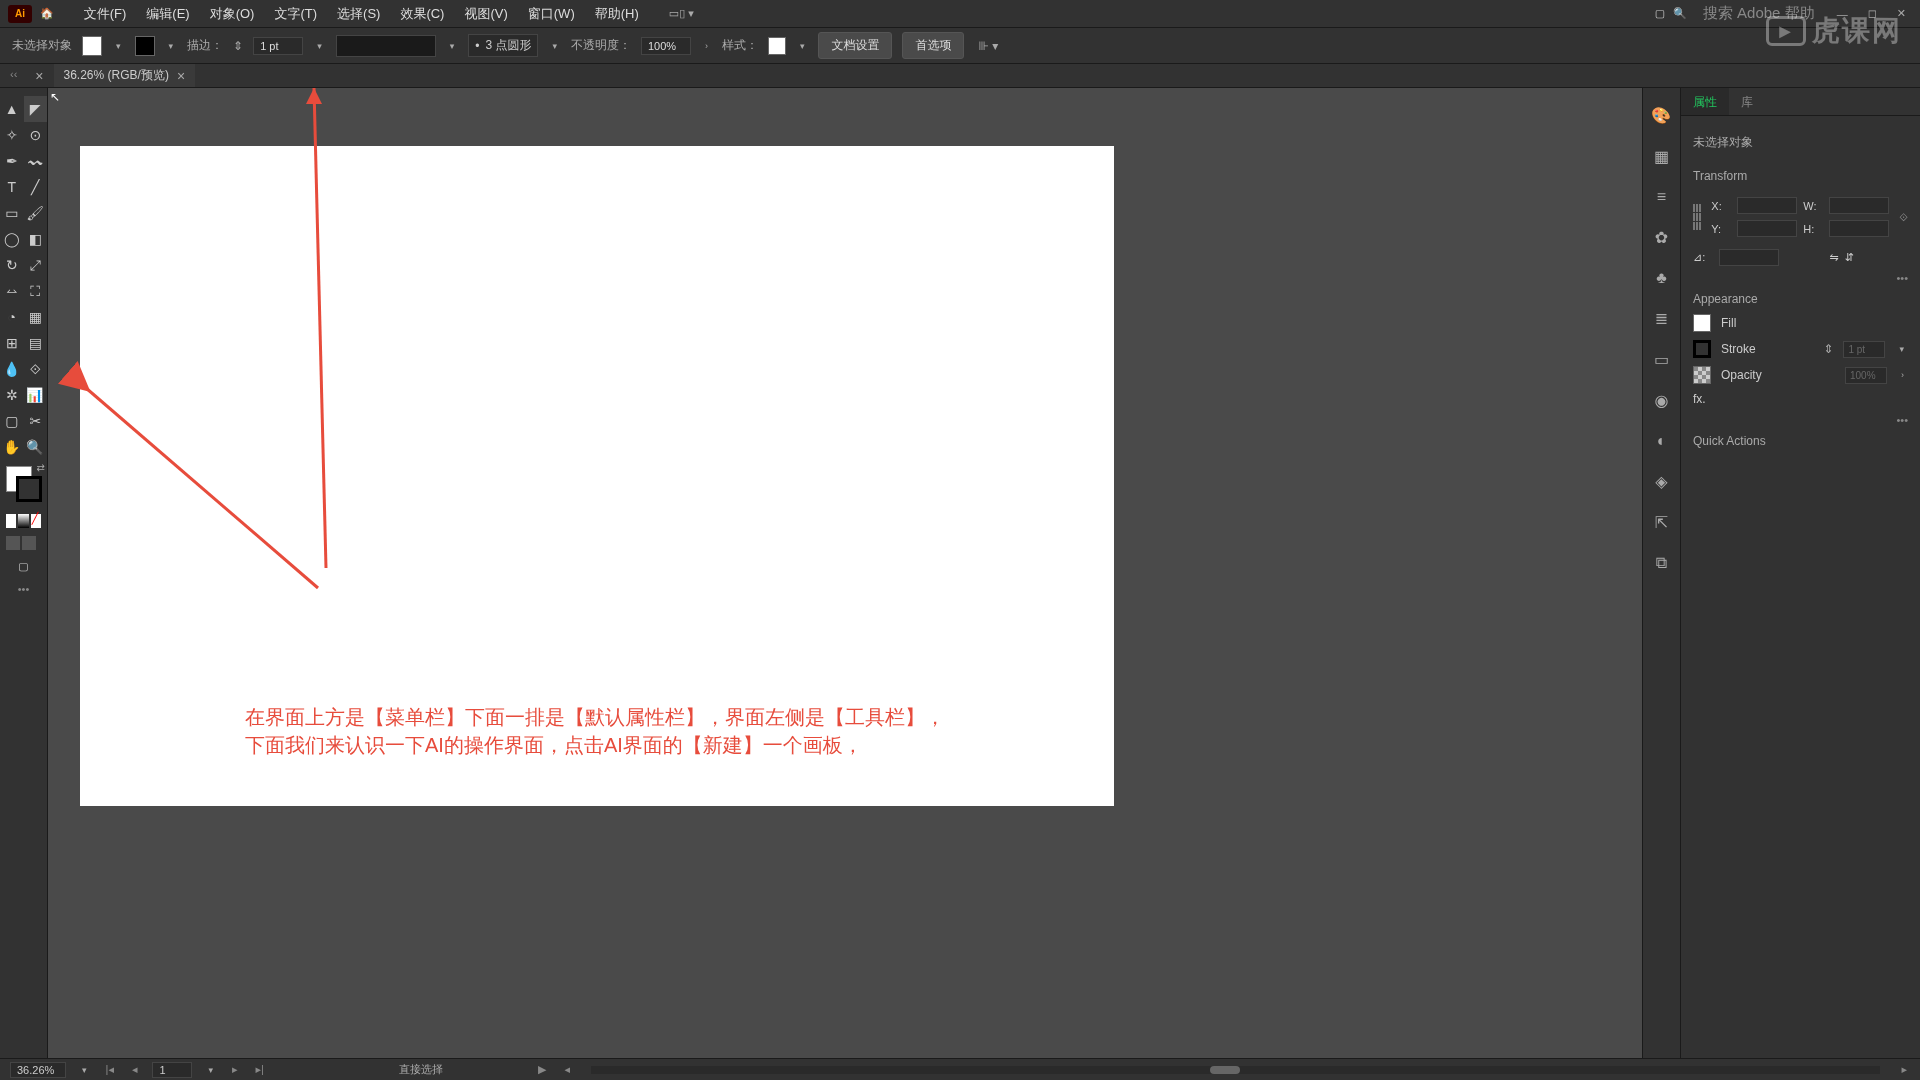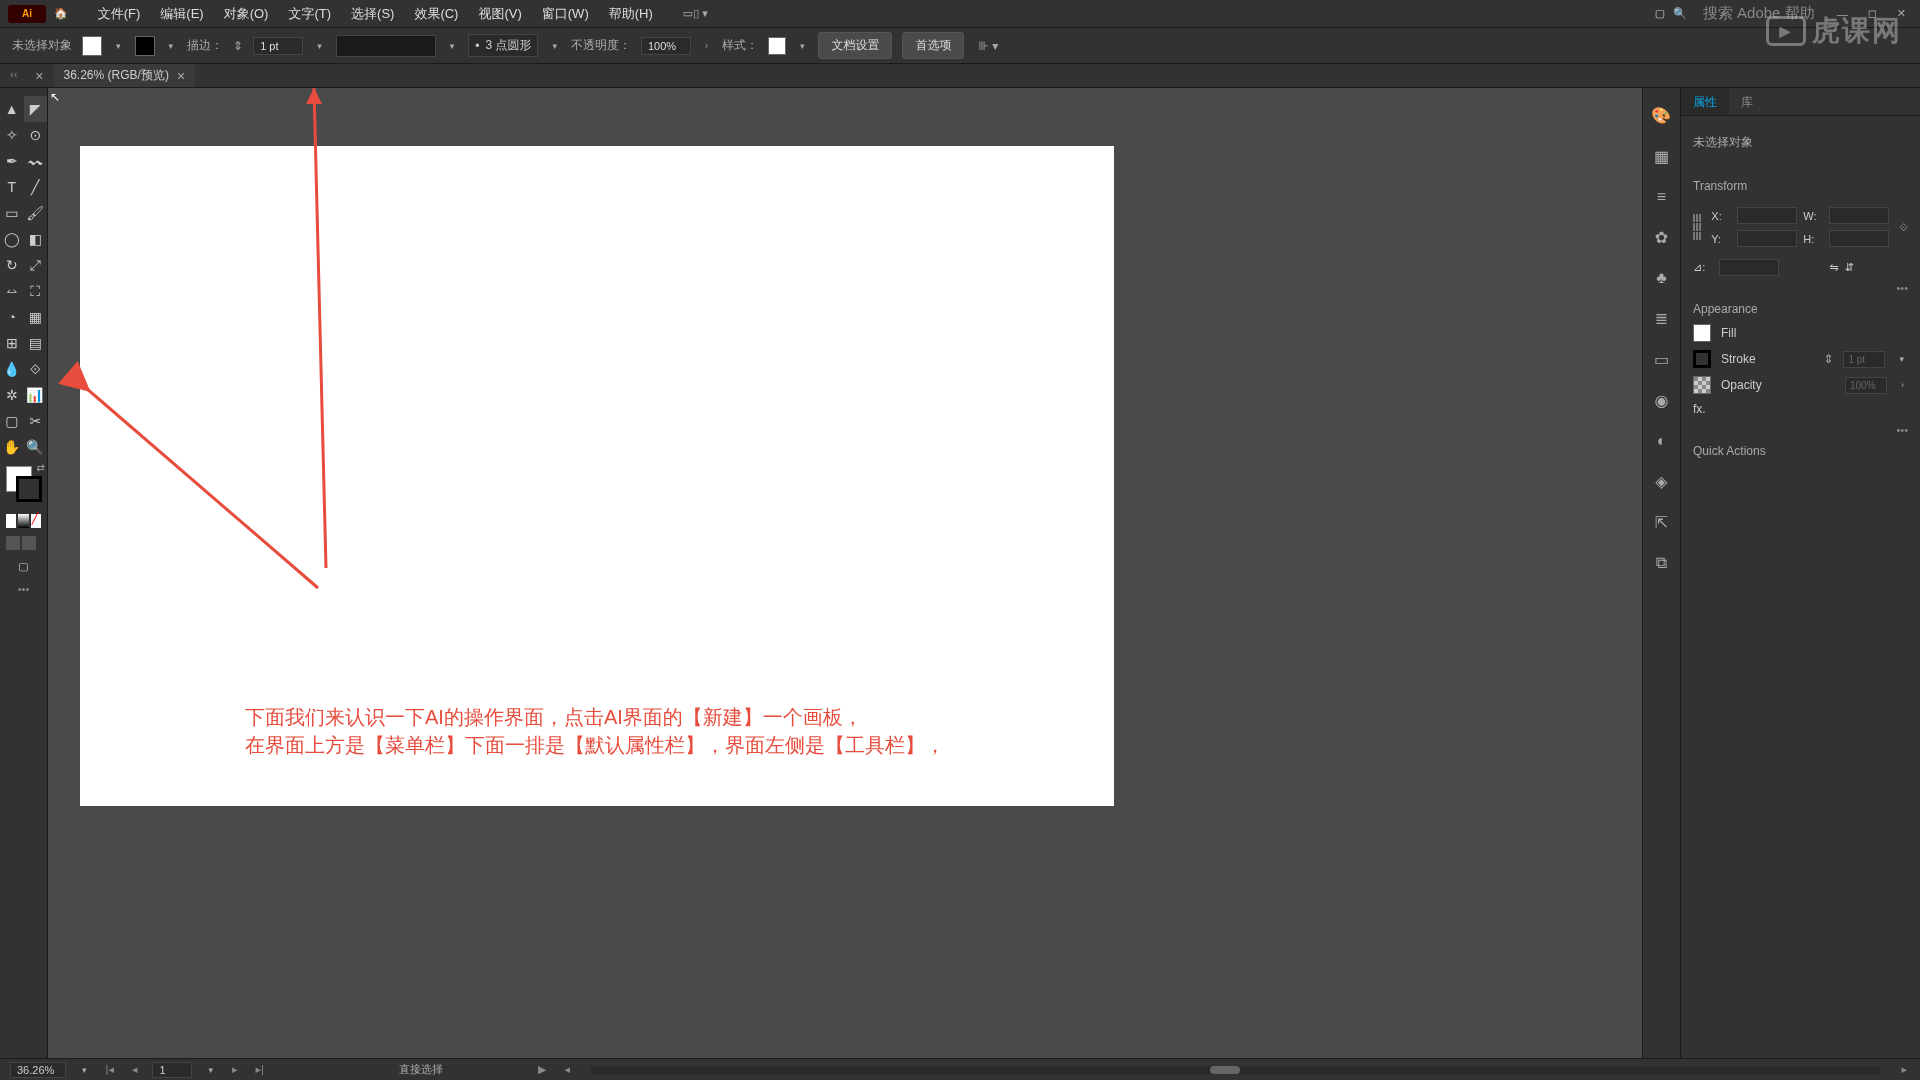--- a/index.html
+++ b/index.html
@@ -1,18 +1,18 @@
 <!DOCTYPE html>
 <html><head>
 <meta charset="utf-8">
 <style>
 *{margin:0;padding:0;box-sizing:border-box;font-family:"Microsoft YaHei",sans-serif;user-select:none}
 body{background:#323232;color:#ccc;font-size:11px;width:1920px;height:1080px;overflow:hidden;position:relative}
 .menubar{height:28px;background:#323232;display:flex;align-items:center;padding:0 8px;border-bottom:1px solid #1a1a1a}
-.app-icon{width:38px;height:18px;background:#330000;border-radius:3px;display:flex;align-items:center;justify-content:center;color:#ff9a00;font-weight:bold;font-size:10px;margin-right:8px}
+.app-icon{width:24px;height:18px;background:#330000;border-radius:3px;display:flex;align-items:center;justify-content:center;color:#ff9a00;font-weight:bold;font-size:10px;margin-right:8px}
 .home-icon{color:#ccc;margin-right:20px;cursor:pointer}
 .menu-item{padding:4px 10px;color:#ddd;cursor:pointer;font-size:13px}
 .menu-spacer{flex:1}
 .menu-right{display:flex;align-items:center;gap:8px}
 .win-btn{color:#aaa;padding:2px 6px;cursor:pointer}
 .search-box{color:#888;font-size:15px;padding:2px 8px}
 
 .propbar{height:36px;background:#323232;display:flex;align-items:center;padding:0 12px;gap:10px;border-bottom:1px solid #1a1a1a;font-size:12px}
 .prop-label{color:#aaa}
 .swatch{width:20px;height:20px;border:1px solid #666}
@@ -43,21 +43,21 @@
 .canvas-area{flex:1;background:#4a4a4a;position:relative;overflow:hidden}
 .artboard{position:absolute;background:#fff;left:32px;top:58px;width:1034px;height:660px}
 .anno-text{position:absolute;left:197px;top:615px;color:#e74c3c;font-size:20px;line-height:28px;z-index:10;font-weight:500}
 
 .right-icons{width:38px;background:#323232;border-left:1px solid #1a1a1a;display:flex;flex-direction:column;align-items:center;padding-top:18px;gap:22px}
 .right-icon{color:#aaa;cursor:pointer;font-size:16px}
 
 .props-panel{width:240px;background:#323232;border-left:1px solid #1a1a1a;display:flex;flex-direction:column}
 .panel-tabs{display:flex;border-bottom:1px solid #1a1a1a;height:28px}
 .panel-tab{padding:6px 12px;font-size:12px;color:#888;cursor:pointer}
-.panel-tab.active{color:#0ea5e9;background:#2a2a2a}
+.panel-tab.active{color:#22c55e;background:#2a2a2a}
 .panel-body{padding:10px 12px;flex:1;overflow:auto}
 .panel-section-title{color:#aaa;font-size:12px;margin:8px 0}
 .transform-grid{display:grid;grid-template-columns:20px 1fr 20px 1fr;gap:6px;align-items:center;font-size:11px;margin:6px 0}
 .tf-input{background:#2a2a2a;border:1px solid #444;color:#666;padding:2px 4px;width:60px;font-size:10px}
 .appear-row{display:flex;align-items:center;gap:10px;margin:8px 0;font-size:12px}
 .appear-sw{width:18px;height:18px;border:1px solid #666}
 .ref-grid{width:26px;height:26px;display:grid;grid-template-columns:repeat(3,1fr);grid-template-rows:repeat(3,1fr);gap:1px}
 .ref-grid span{background:#555;border:1px solid #777}
 
 .statusbar{position:absolute;bottom:0;left:0;right:0;height:22px;background:#323232;border-top:1px solid #1a1a1a;display:flex;align-items:center;padding:0 10px;gap:12px;font-size:11px;color:#aaa}
@@ -220,22 +220,22 @@
           <marker id="ah" markerWidth="10" markerHeight="10" refX="2" refY="5" orient="auto">
             <polygon points="0,5 10,0 10,10" fill="#e74c3c"></polygon>
           </marker>
         </defs>
       <line x1="270" y1="500" x2="38" y2="300" stroke="#e74c3c" stroke-width="3" marker-end="url(#ah)"></line>
       <line x1="278" y1="480" x2="266" y2="0" stroke="#e74c3c" stroke-width="3"></line>
       <polygon points="266,0 258,16 274,16" fill="#e74c3c"></polygon>
     </svg>
     <div class="artboard"></div>
     <div class="anno-text">
+      <div>在界面上方是【菜单栏】下面一排是【默认属性栏】，界面左侧是【工具栏】，</div>
       <div>下面我们来认识一下AI的操作界面，点击AI界面的【新建】一个画板，</div>
-      <div>在界面上方是【菜单栏】下面一排是【默认属性栏】，界面左侧是【工具栏】，</div>
     </div>
     <span style="position:absolute;top:2px;left:2px;color:#fff;font-size:12px">↖</span>
   </div>
 
   <div class="right-icons">
     <span class="right-icon">🎨</span>
     <span class="right-icon">▦</span>
     <span class="right-icon">≡</span>
     <span class="right-icon">✿</span>
     <span class="right-icon">♣</span>
@@ -248,21 +248,21 @@
     <span class="right-icon">⧉</span>
   </div>
 
   <div class="props-panel">
     <div class="panel-tabs">
       <div class="panel-tab active">属性</div>
       <div class="panel-tab">库</div>
     </div>
     <div class="panel-body">
       <div class="panel-section-title">未选择对象</div>
-      <div class="panel-section-title" style="margin-top:28px">Transform</div>
+      <div class="panel-section-title" style="margin-top:18px">Transform</div>
       <div style="display:flex;gap:10px;align-items:center">
         <div class="ref-grid">
             <span></span>
             <span></span>
             <span></span>
             <span></span>
             <span></span>
             <span></span>
             <span></span>
             <span></span>

